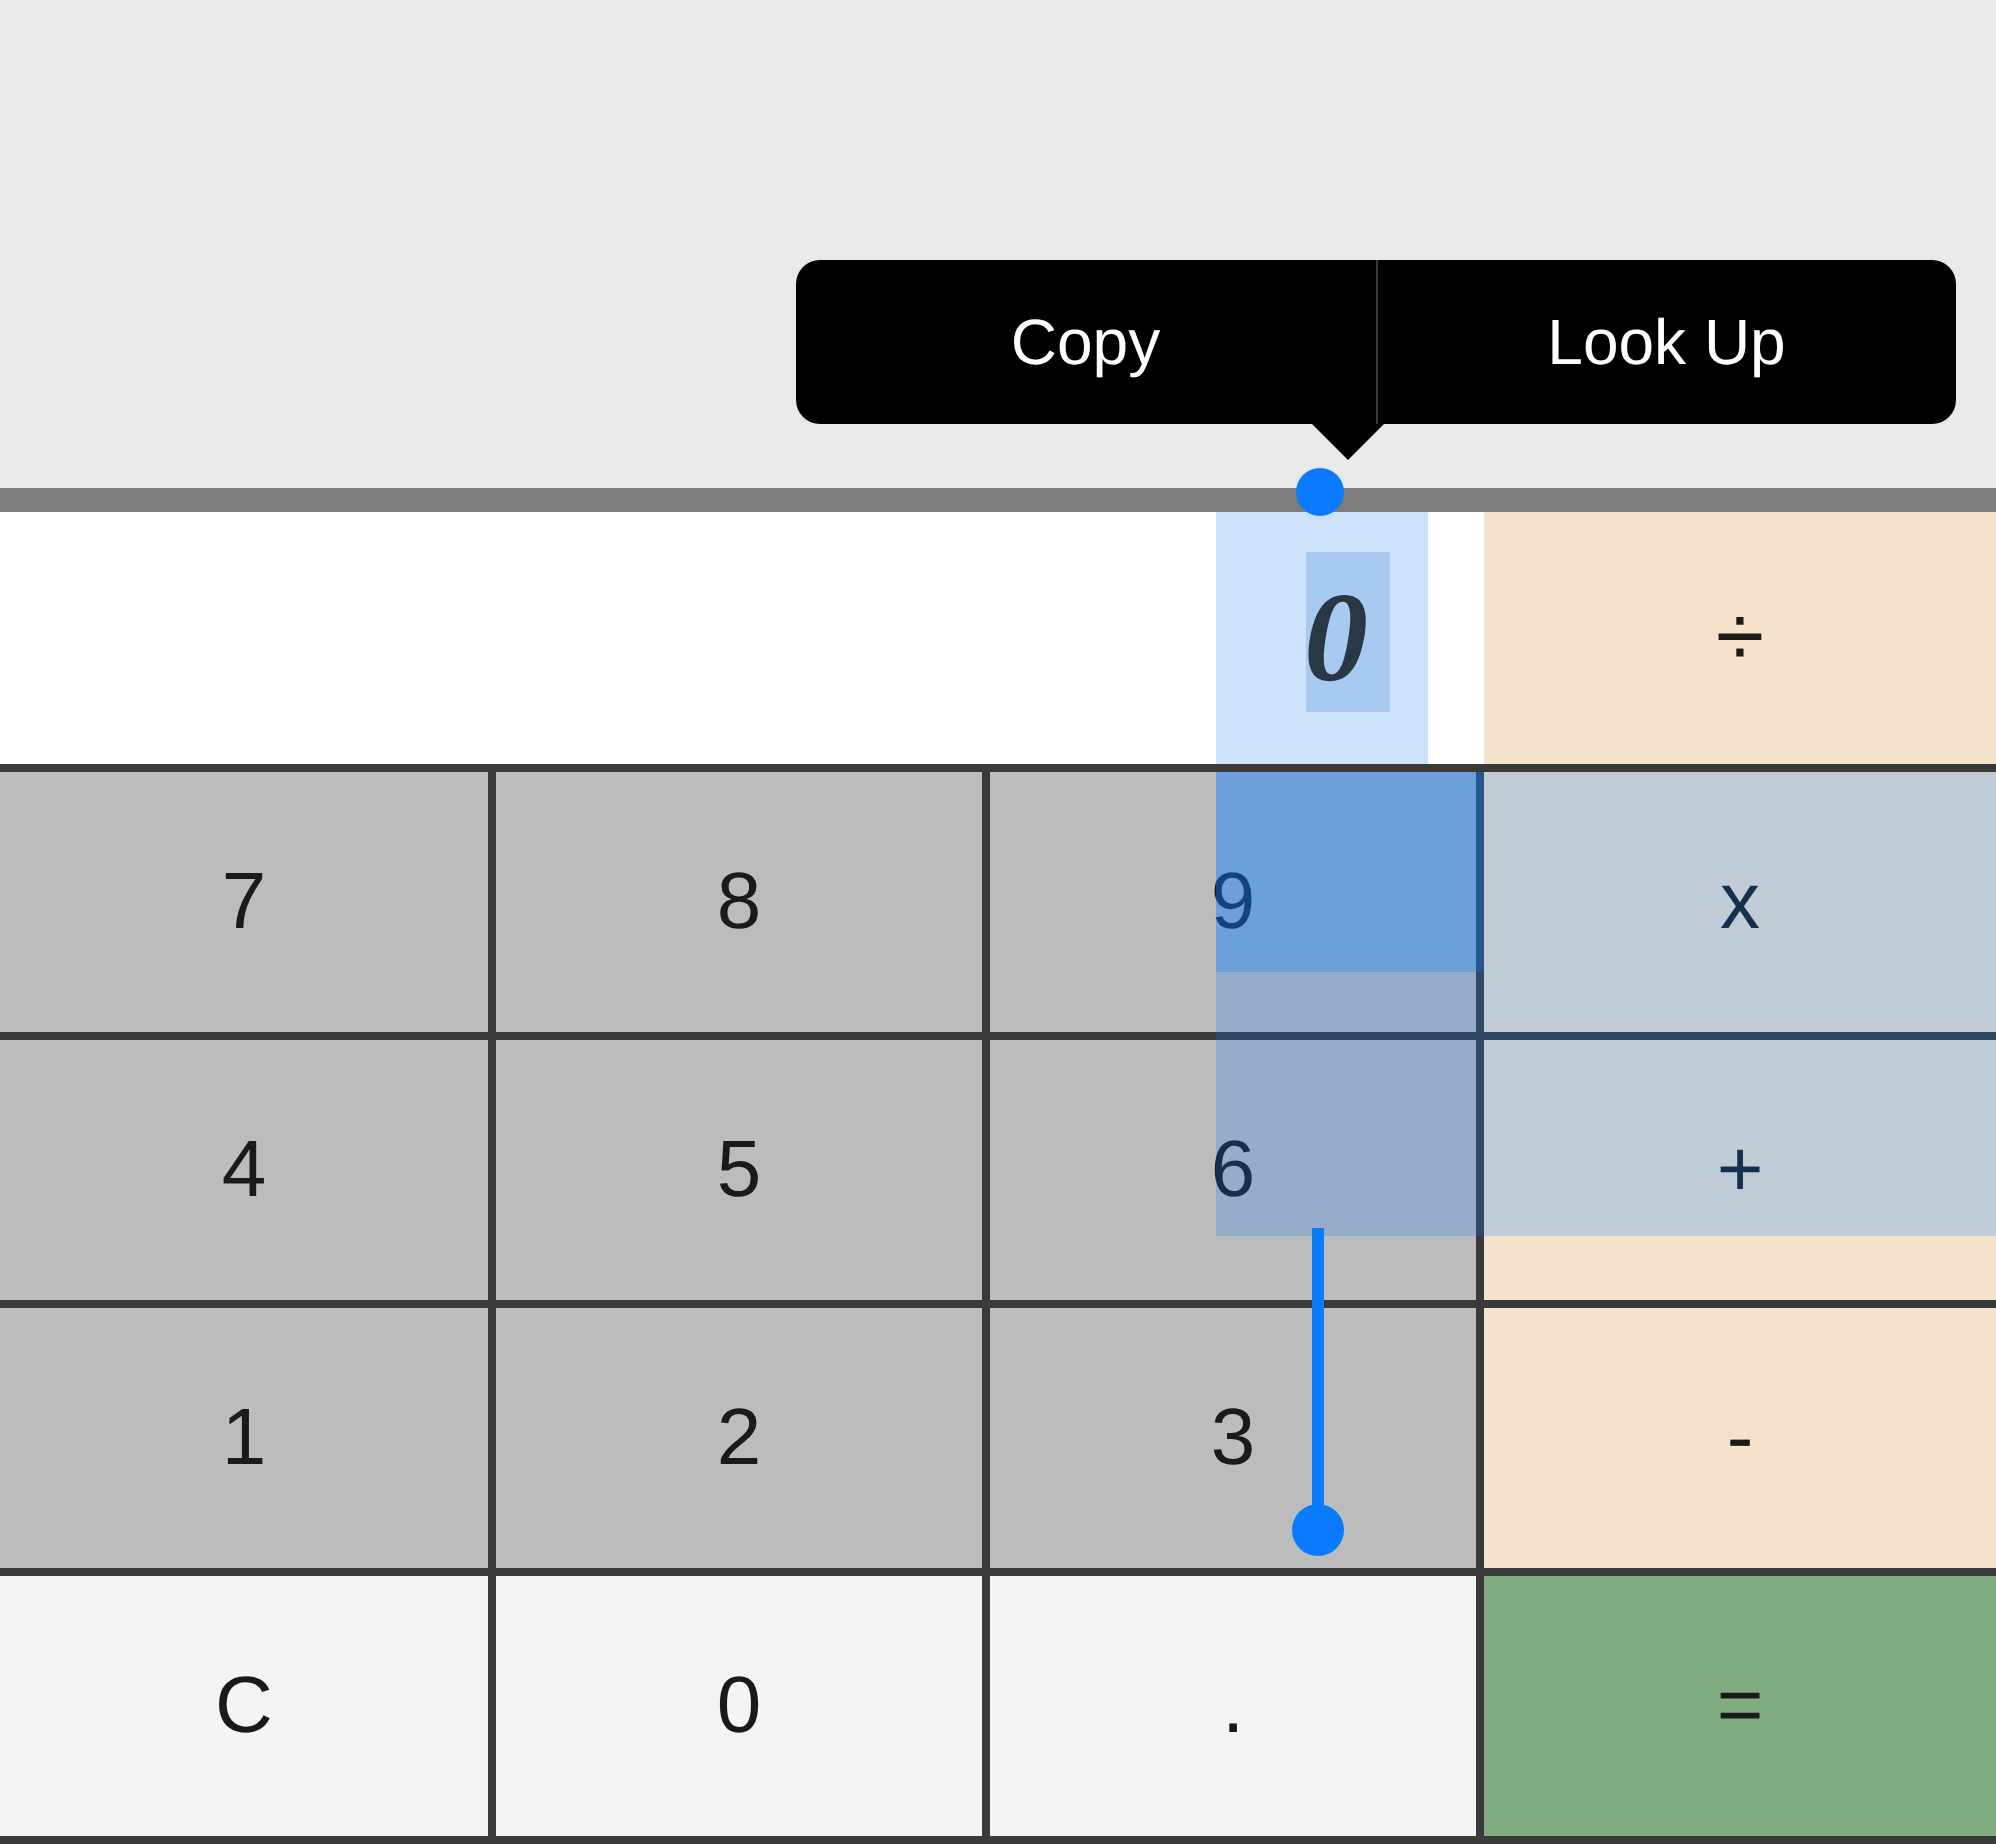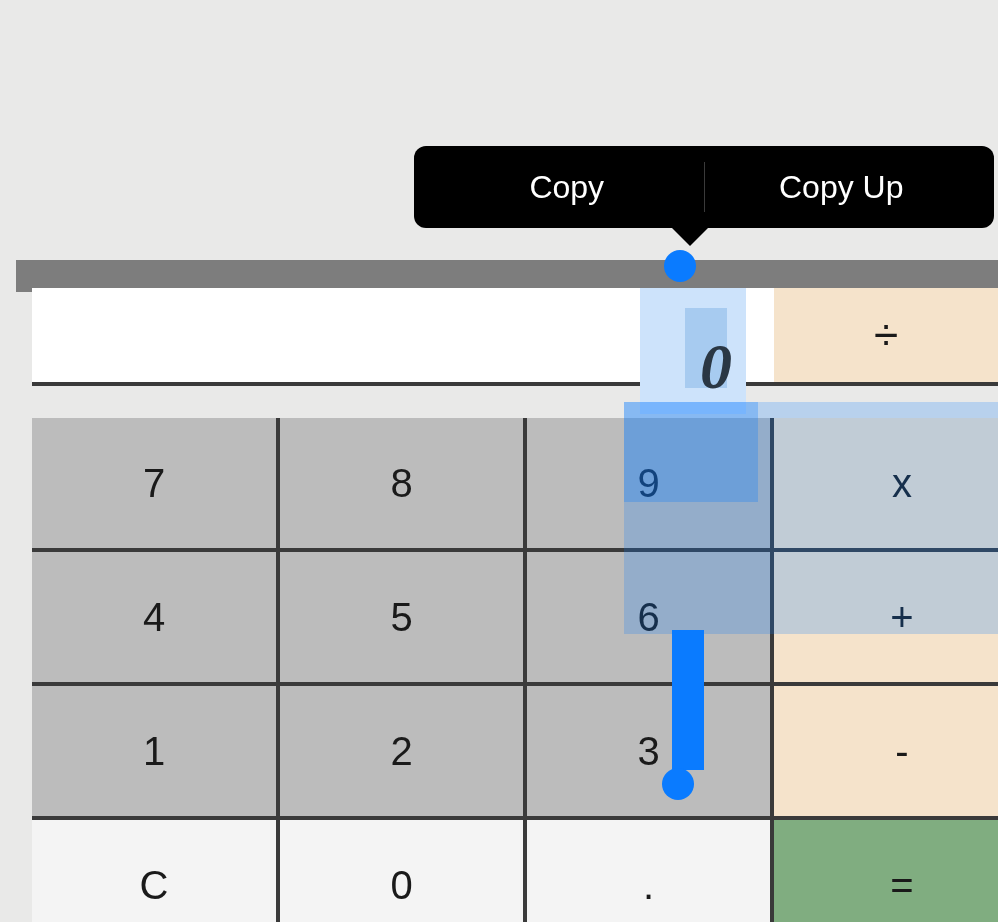--- a/index.html
+++ b/index.html
@@ -1,15 +1,15 @@
 <!DOCTYPE html>
 <html><head>
 <meta charset="utf-8">
 <style>
-  * { box-sizing: border-box; margin: 0; padding: 16px; }
+  * { box-sizing: border-box; margin: 0; padding: 0; }
   html, body { width: 998px; height: 922px; overflow: hidden; }
   body {
     font-family: -apple-system, BlinkMacSystemFont, "Helvetica Neue", Arial, sans-serif;
     background: #e9e9e8;
     position: relative;
   }
 
   
   .context-menu {
     position: absolute;
@@ -200,21 +200,21 @@
     border-radius: 50%;
     z-index: 31;
     pointer-events: none;
   }
 </style>
 </head>
 <body>
 
 <div class="context-menu">
   <div class="item">Copy</div>
-  <div class="item">Copy Up</div>
+  <div class="item">Look Up</div>
 </div>
 <div class="menu-dot"></div>
 
 <div class="top-divider"></div>
 
 <div class="display-row">
   <div class="display">
     <div class="display-sel"></div>
     <div class="display-sel-core"></div>
     <div class="display-value">0</div>

